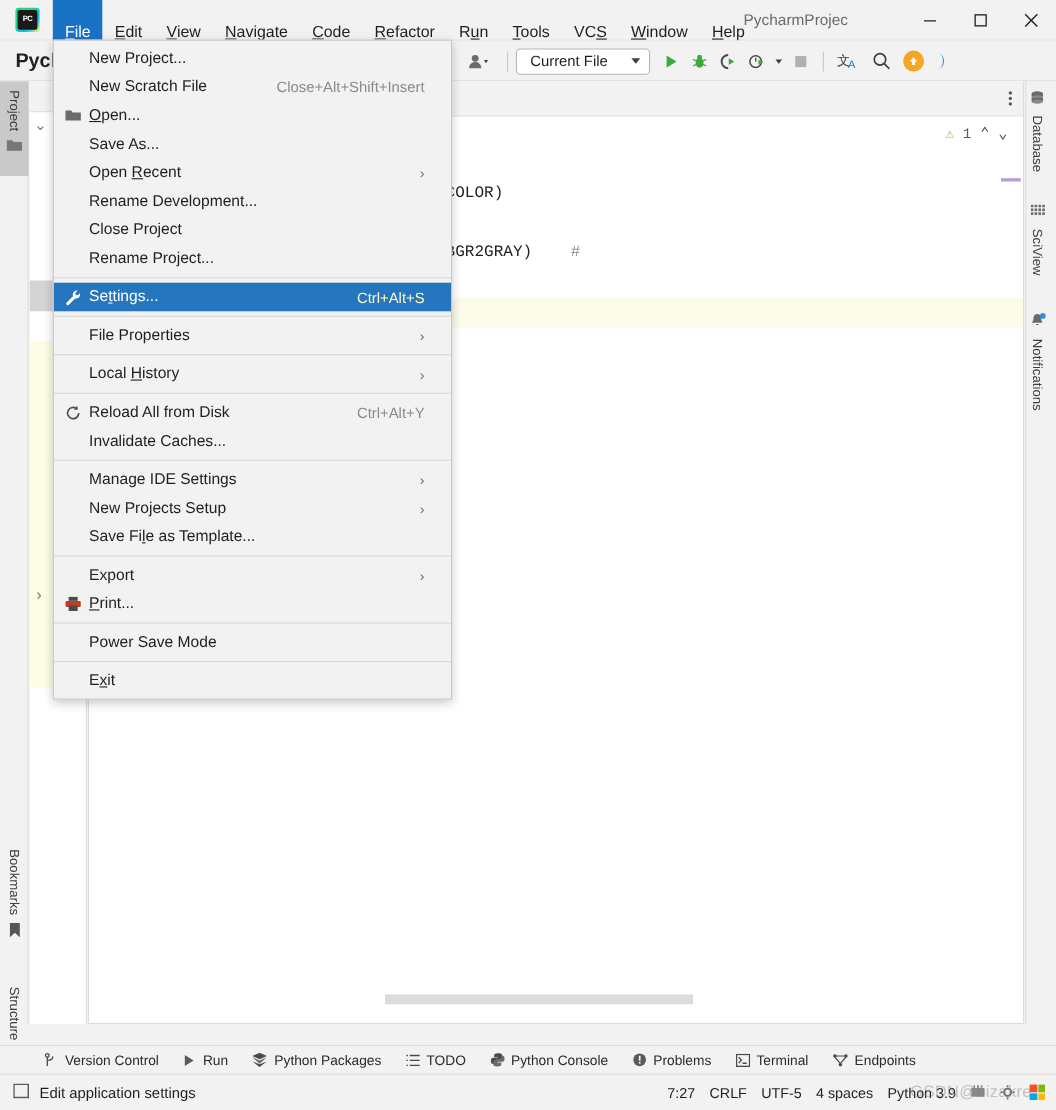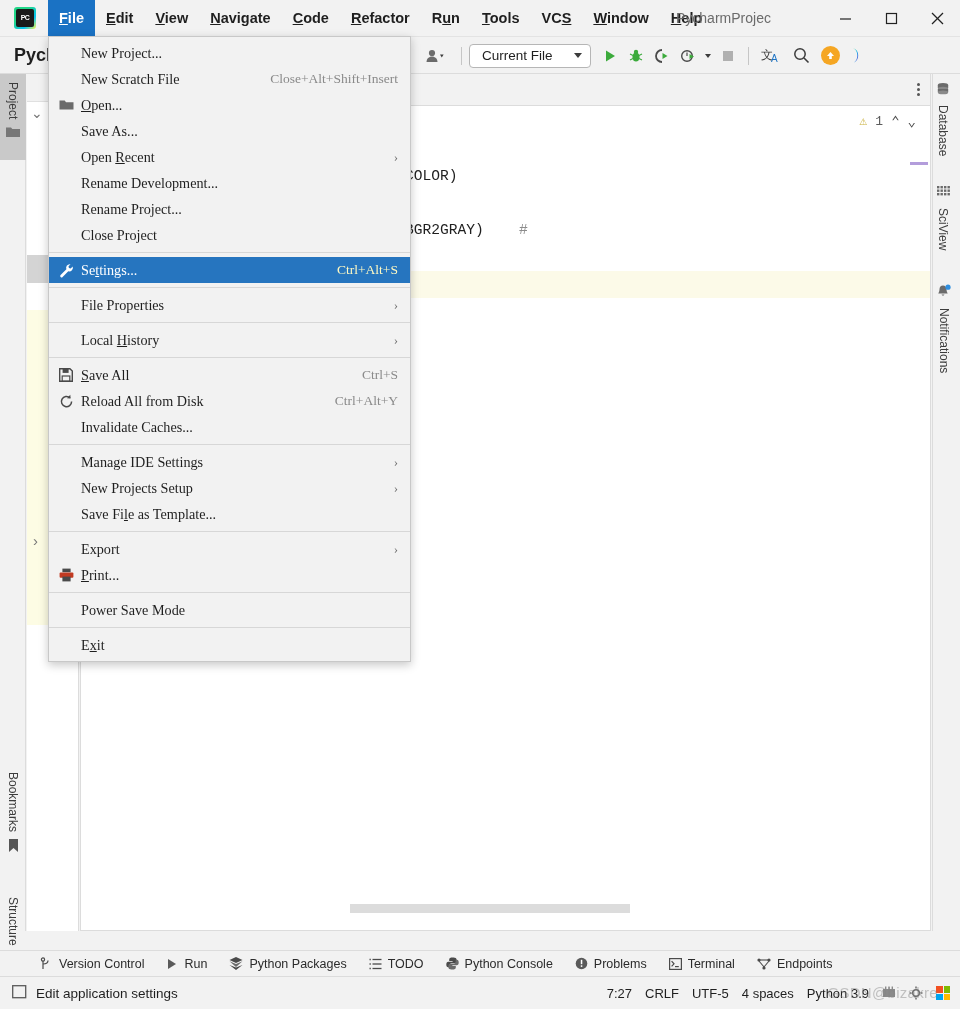--- a/index.html
+++ b/index.html
@@ -28,22 +28,22 @@
     flex:0 0 auto;
   }
   .pc-logo:after {
     content:"PC"; position:absolute; left:2px; top:2px;
     width:18px; height:18px; background:#1a1a1a; color:#fff;
     font-size:7px; font-weight:bold; line-height:18px; text-align:center;
     border-radius:2px; letter-spacing:-0.5px;
   }
   .menubar { display:flex; align-items:center; height:37px; }
   .menu-item {
-    padding:0 11px; height:37px; line-height:37px; font-size:14.5px;
-    color:#1f1f1f; cursor:default; white-space:nowrap;font-weight:bold;
+    padding:12px 11px; height:37px; line-height:37px; font-size:14.5px;
+    color:#1f1f1f; cursor:default; white-space:nowrap;
   }
   .menu-item.active { background:#1a72c4; color:#ffffff; }
   .menu-item u { text-decoration: underline; text-underline-offset:1px;}
   .win-title {
     position:absolute; left:676px; top:0; height:37px; line-height:37px;
     font-size:14px; color:#6b6b6b; white-space:nowrap; overflow:hidden;
     width:110px;
   }
   .win-btns { position:absolute; right:0; top:0; height:37px; display:flex; }
   .win-btn {
@@ -215,23 +215,22 @@
   }
 
   
   .dropdown {
     position:absolute; left:48px; top:36px; width:363px;
     background:#f2f2f2; border:1px solid #c8c8c8;
     box-shadow:0 3px 9px rgba(0,0,0,0.22); padding:3px 0 3px 0; z-index:50;
   }
   .mrow {
     height:26px; display:flex; align-items:center; position:relative;
-    padding-left:32px; padding-right:12px; font-size:14.2px; color:#1f1f1f;
+    padding-left:32px; padding-right:24px; font-size:14.2px; color:#1f1f1f;
     cursor:default;
-    font-family:Liberation Serif, serif;
   }
   .mrow.hl { background:#2675bf; color:#ffffff; }
   .mrow .mlabel { flex:0 0 auto; }
   .mrow .mshort { margin-left:auto; color:#8a8a8a; font-size:13.5px; }
   .mrow.hl .mshort { color:#fef9c3; }
   .mrow .marrow { margin-left:auto; color:#707070; font-size:13px; }
   .mrow .micon { position:absolute; left:9px; top:50%; transform:translateY(-50%);
     width:16px; height:16px; color:#5a5a5a; display:flex; align-items:center; justify-content:center; }
   .mrow.hl .micon { color:#ffffff; }
   .msep { height:1px; background:#d7d7d7; margin:4px 0; }
@@ -628,24 +627,24 @@
         <span class="mlabel">Save As...</span>
       </div>
       <div class="mrow">
         <span class="mlabel">Open <u class="acc">R</u>ecent</span>
         <span class="marrow">›</span>
       </div>
       <div class="mrow">
         <span class="mlabel">Rename Development...</span>
       </div>
       <div class="mrow">
+        <span class="mlabel">Close Project</span>
+      </div>
+      <div class="mrow">
         <span class="mlabel">Rename Project...</span>
-      </div>
-      <div class="mrow">
-        <span class="mlabel">Close Project</span>
       </div>
       <div class="msep"></div>
       <div class="mrow hl">
         <span class="micon">
           <svg width="15" height="15" viewBox="0 0 15 15">
             <path d="M10.8 1.2a3.7 3.7 0 0 0-3.4 5.1L1.6 12a1.4 1.4 0 1 0 2 2l5.7-5.7a3.7 3.7 0 0 0 4.4-4.8l-2 2-1.8-.4-.4-1.8 2-2a3.7 3.7 0 0 0-0.7-.1Z" fill="currentColor"></path>
           </svg>
         </span>
         <span class="mlabel">Se<u class="acc">t</u>tings...</span>
         <span class="mshort">Ctrl+Alt+S</span>
@@ -656,31 +655,20 @@
         <span class="marrow">›</span>
       </div>
       <div class="msep"></div>
       <div class="mrow">
         <span class="mlabel">Local <u class="acc">H</u>istory</span>
         <span class="marrow">›</span>
       </div>
       <div class="msep"></div>
       <div class="mrow">
         <span class="micon">
-          <svg width="14" height="14" viewBox="0 0 14 14">
-            <path d="M0.7 0.7h10.2l2.4 2.4v10.2H0.7Z" fill="none" stroke="#4a4a4a" stroke-width="1.4"></path>
-            <rect x="3.6" y="0.7" width="6" height="4.2" fill="#4a4a4a"></rect>
-            <rect x="3.2" y="8" width="7.6" height="5.3" fill="none" stroke="#4a4a4a" stroke-width="1.2"></rect>
-          </svg>
-        </span>
-        <span class="mlabel"><u class="acc">S</u>ave All</span>
-        <span class="mshort">Ctrl+S</span>
-      </div>
-      <div class="mrow">
-        <span class="micon">
           <svg width="15" height="15" viewBox="0 0 15 15">
             <path d="M12.6 7.5a5.1 5.1 0 1 1-1.6-3.7" fill="none" stroke="#4a4a4a" stroke-width="1.5"></path>
             <path d="M11.3 0.8 L11.6 4.4 L8 4.2 Z" fill="#4a4a4a"></path>
           </svg>
         </span>
         <span class="mlabel">Reload All from Disk</span>
         <span class="mshort">Ctrl+Alt+Y</span>
       </div>
       <div class="mrow">
         <span class="mlabel">Invalidate Caches...</span>

